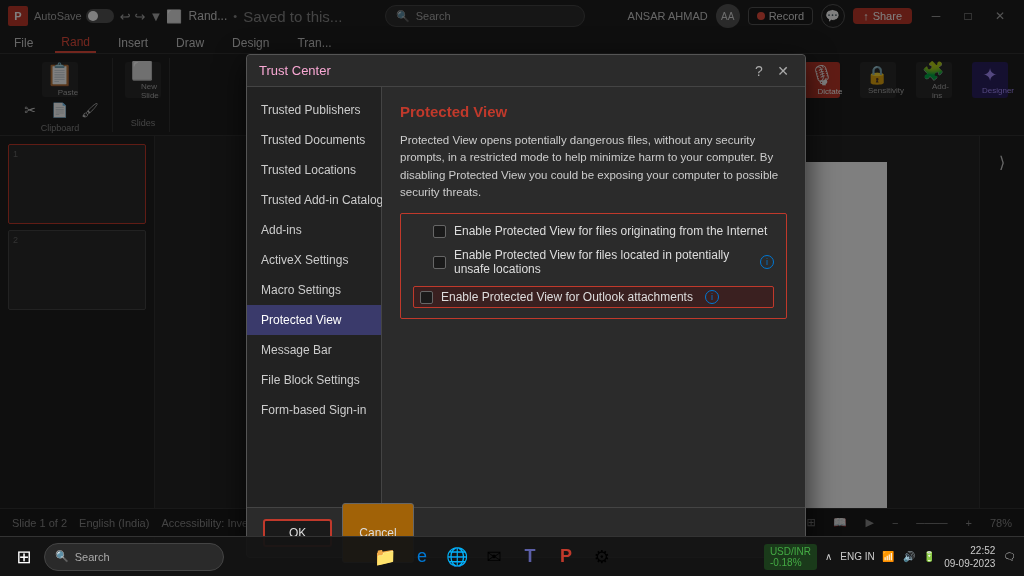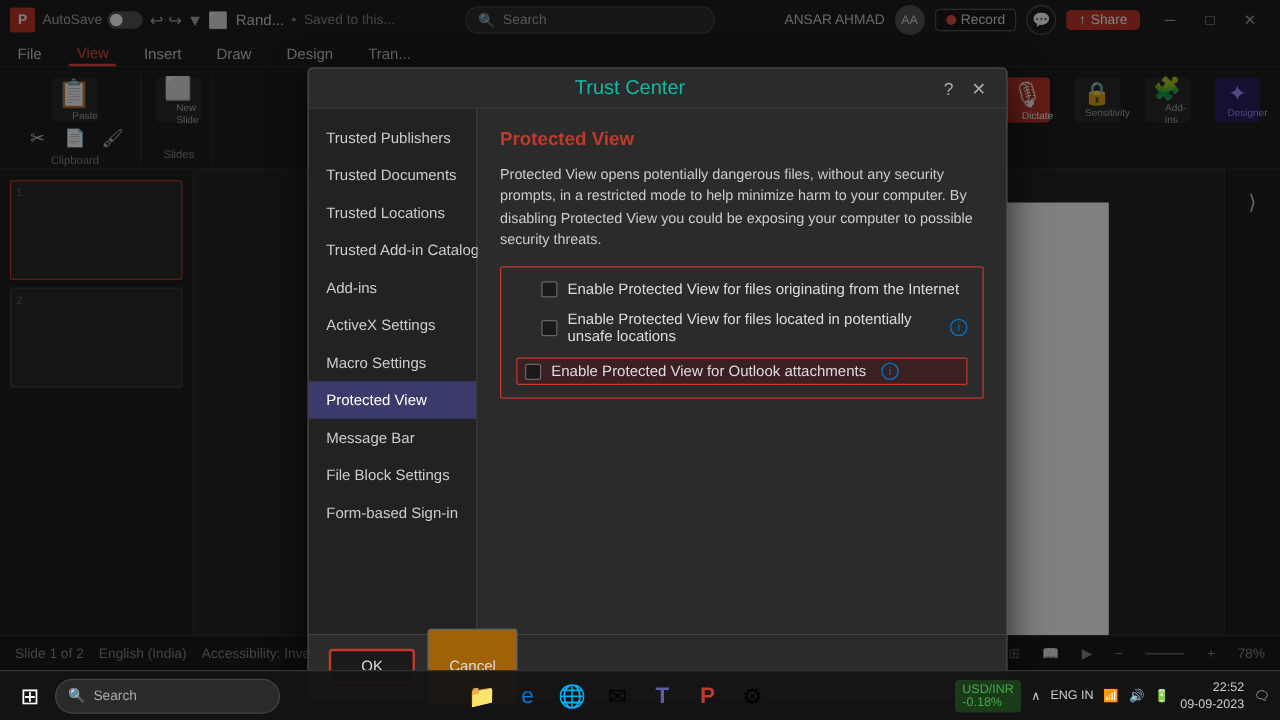--- a/index.html
+++ b/index.html
@@ -335,24 +335,23 @@
     .dialog-titlebar {
       height: 32px;
       background: #2b2b2b;
       border-bottom: 1px solid #444;
       display: flex;
       align-items: center;
       padding: 0 12px;
       border-radius: 4px 4px 0 0;
     }
     .dialog-title {
-      color: #14b8a6;
-      font-size: 16px;
+      color: #f9a8d4;
+      font-size: 13px;
       flex: 1;
-      text-align: center;
     }
     .dialog-close {
       width: 20px;
       height: 20px;
       border-radius: 3px;
       display: flex;
       align-items: center;
       justify-content: center;
       color: #aaa;
       font-size: 14px;
@@ -571,21 +570,21 @@
     <div class="toggle-switch"></div>
   </div>
   <div class="undo-redo">
     <span>↩</span>
     <span>↪</span>
     <span>▼</span>
     <span>⬜</span>
   </div>
   <span class="file-title">Rand...</span>
   <span style="color:#888;font-size:11px;"> • </span>
-  <span style="color:#888;font-size:11px;">Saved to this...</span>
+  <span style="color:#888;font-size:15px;">Saved to this...</span>
   <div class="title-center">
     <div class="search-box-title">
       <span>🔍</span>
       <span>Search</span>
     </div>
   </div>
   <div class="user-area">
     <span class="user-name">ANSAR AHMAD</span>
     <div class="user-avatar">AA</div>
     <div class="record-btn">
@@ -600,21 +599,21 @@
     <div class="win-controls">
       <div class="win-btn">─</div>
       <div class="win-btn">□</div>
       <div class="win-btn close">✕</div>
     </div>
   </div>
 </div>
 
 <div id="ribbon">
   <span class="ribbon-tab">File</span>
-  <span class="ribbon-tab active">View</span>
+  <span class="ribbon-tab active">Rand</span>
   <span class="ribbon-tab">Insert</span>
   <span class="ribbon-tab">Draw</span>
   <span class="ribbon-tab">Design</span>
   <span class="ribbon-tab">Tran...</span>
 </div>
 
 <div id="ribbon-content">
   <div class="ribbon-group">
     <div class="ribbon-btn-large" style="font-size:22px;">📋<span>Paste</span></div>
     <div class="ribbon-btns-row">

